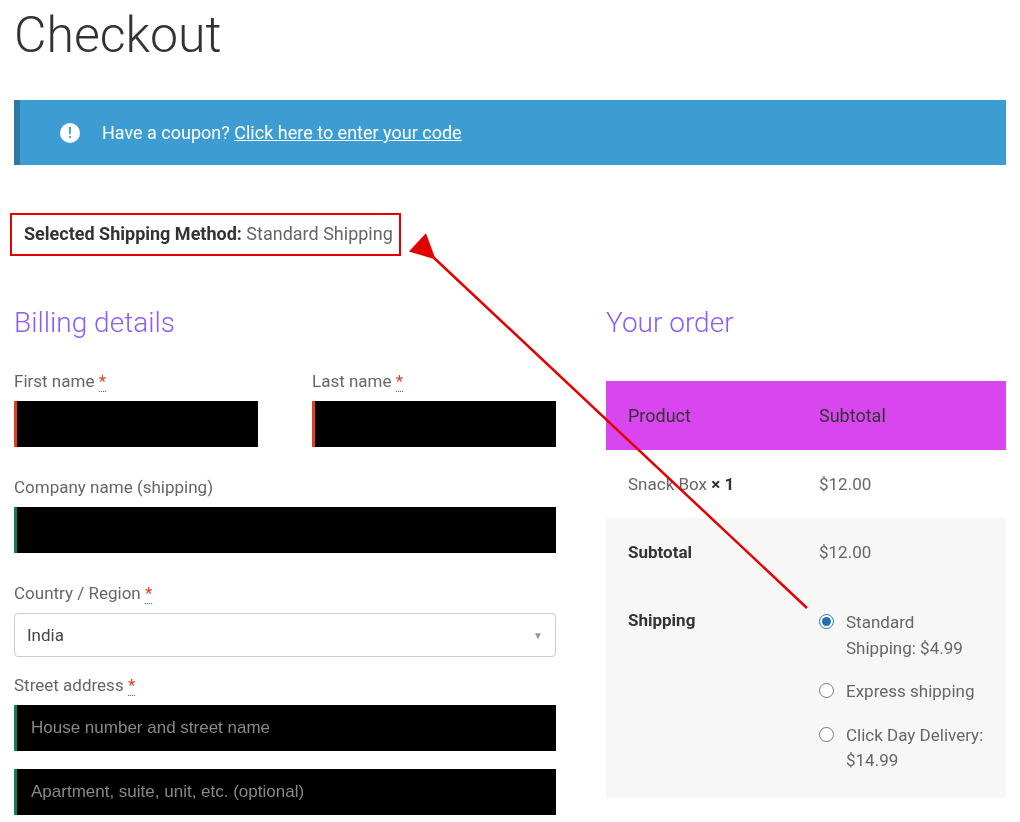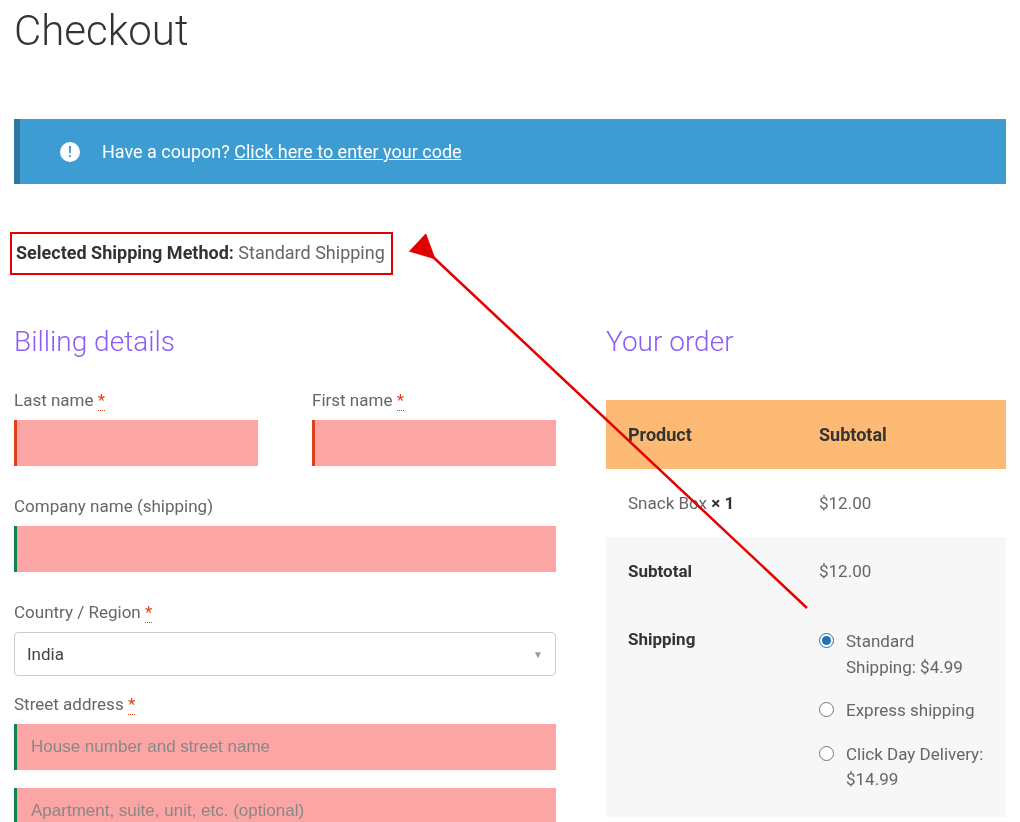--- a/index.html
+++ b/index.html
@@ -7,25 +7,25 @@
     font-family: -apple-system, BlinkMacSystemFont, "Segoe UI", Roboto, "Helvetica Neue", Arial, sans-serif;
     color: #333;
     background: #fff;
     width: 1020px;
     height: 822px;
     overflow: hidden;
     position: relative;
   }
   .container { padding: 0 14px; }
   h1.page-title {
-    font-size: 42px;
+    font-size: 50px;
     font-weight: 300;
     color: #333;
     margin-top: 6px;
-    margin-bottom: 64px;
+    margin-bottom: 36px;
   }
   .coupon-banner {
     background: #3d9cd2;
     color: #fff;
     padding: 22px 40px;
     border-left: 6px solid #2b79a3;
     display: flex;
     align-items: center;
     gap: 22px;
     font-size: 18px;
@@ -46,21 +46,21 @@
   .coupon-banner .link { text-decoration: underline; cursor: pointer; }
   .selected-box {
     border: 2.5px solid #e30000;
     padding: 8px 6px 10px 4px;
     display: inline-block;
     font-size: 18px;
     color: #666;
     margin-bottom: 50px;
     margin-left: -4px;
   }
-  .selected-box b { color: #333; font-weight: 700; }
+  .selected-box b { color: #333; font-weight: 700; margin-left: 8px; }
   .columns { display: flex; gap: 50px; }
   .col-left { flex: 1 1 0; }
   .col-right { width: 400px; flex-shrink: 0; }
   h3.section-title {
     font-size: 28px;
     font-weight: 300;
     color: #8b5cf6;
     margin-bottom: 32px;
   }
   .form-row { display: flex; gap: 54px; }
@@ -72,21 +72,21 @@
     color: #666;
     margin-bottom: 10px;
   }
   .field label .req {
     color: #e2401c;
     border-bottom: 1px dotted #e2401c;
   }
   .field label .opt {}
   .txt-input {
     width: 100%;
-    background: #fca5a5;
+    background: #000000;
     border: none;
     height: 46px;
     font-size: 17px;
     color: #666;
     padding: 0 14px;
   }
   .txt-input::placeholder { color: #888; }
   .bar-red { border-left: 3px solid #e2401c; }
   .bar-green { border-left: 3px solid #0f834d; }
   .select-wrap {
@@ -111,22 +111,22 @@
   
   .order-table { width: 100%; margin-top: 42px; }
   .order-table .thead,
   .order-table .trow {
     display: flex;
     padding: 24px 22px;
   }
   .order-table .tcell:first-child { flex: 1 1 0; }
   .order-table .tcell:last-child { width: 165px; }
   .order-table .thead {
-    background: #fdba74;
-    font-weight: 700;
+    background: #d946ef;
+    font-weight: 400;
     color: #333;
     font-size: 18px;
   }
   .order-table .trow { font-size: 17px; color: #666; }
   .order-table .trow.alt { background: #f7f7f7; }
   .order-table .trow b { color: #333; font-weight: 700; }
   .trow.subtotal-row .tcell:first-child,
   .trow.shipping-row .tcell:first-child { font-weight: 700; color: #333; }
   .ship-opts { display: flex; flex-direction: column; gap: 18px; font-size: 17px; }
   .ship-opt { display: flex; align-items: flex-start; gap: 12px; cursor: pointer; }
@@ -162,28 +162,28 @@
     <span>Standard Shipping</span>
   </div>
 
   <div class="columns">
     <div class="col-left">
       <h3 class="section-title">Billing details</h3>
 
       <div class="form-row">
         <div class="field">
           <label>
-            <span>Last name</span>
+            <span>First name</span>
             <span class="req">*</span>
           </label>
           <input type="text" class="txt-input bar-red" style="">
         </div>
         <div class="field">
           <label>
-            <span>First name</span>
+            <span>Last name</span>
             <span class="req">*</span>
           </label>
           <input type="text" class="txt-input bar-red" style="">
         </div>
       </div>
 
       <div class="field">
         <label>
           <span>Company name</span>
           <span class="opt">(shipping)</span>

